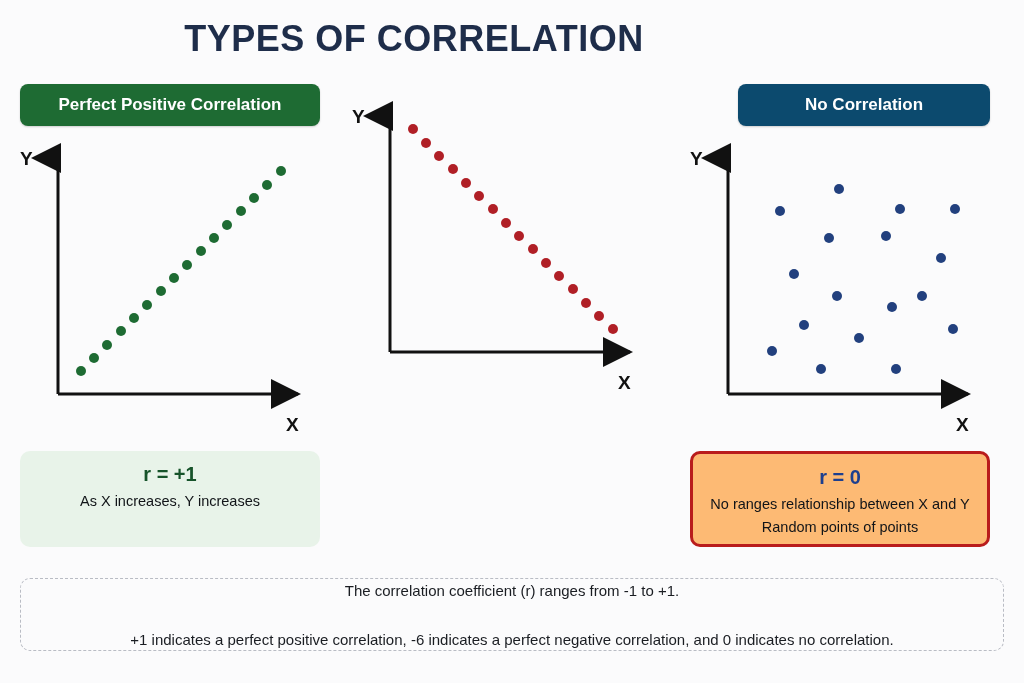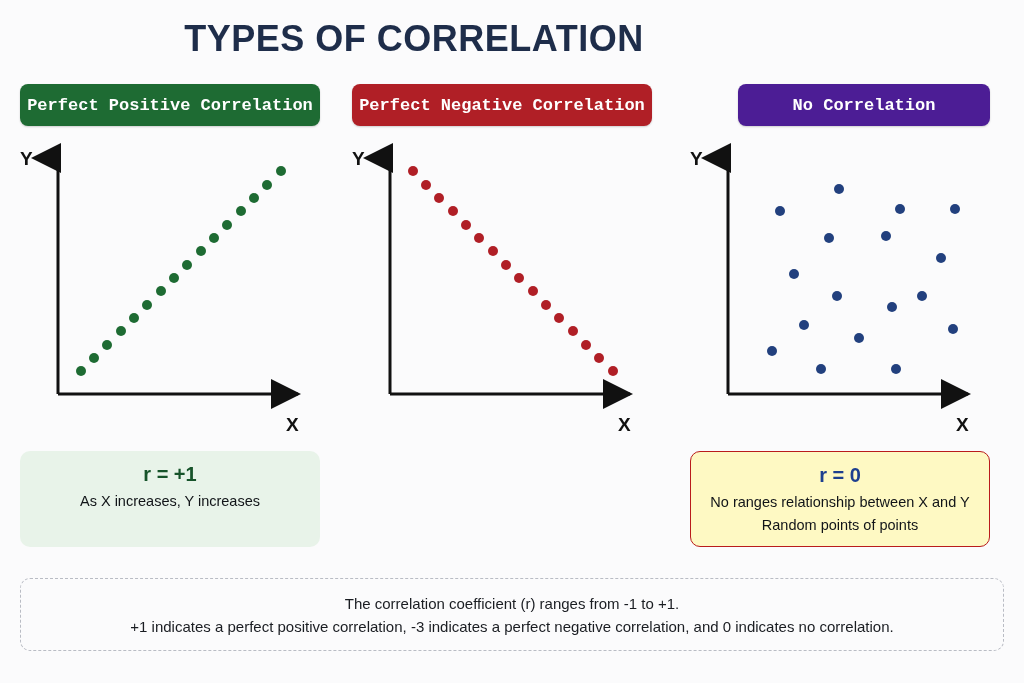--- a/index.html
+++ b/index.html
@@ -48,21 +48,20 @@
   .banner {
     height: 42px;
     border-radius: 8px;
     display: flex;
     align-items: center;
     justify-content: center;
     color: #ffffff;
     font-size: 17px;
     font-weight: bold;
     box-shadow: 0 1px 2px rgba(0,0,0,0.18);
-    font-family: Liberation Mono, monospace;
   }
 
   
   .plot {
     position: relative;
     margin-top: 16px;
     width: 300px;
     height: 305px;
   }
   .axis-label {
@@ -101,21 +100,21 @@
     margin-bottom: 6px;
   }
   .card .ln {
     font-size: 14.5px;
     color: #111418;
     margin-top: 7px;
   }
 
   .card-green { background: #e8f3e9; }
   .card-red   { background: #fbe6e6; }
-  .card-blue  { background: #fef9c3; border: 1px solid #b91c1c; }
+  .card-blue  { background: #fdba74; border: 3px solid #b91c1c; }
 
   
   .footer {
     position: absolute;
     left: 20px;
     top: 578px;
     width: 984px;
     height: 73px;
     box-sizing: border-box;
     border: 1px dashed #b9bcc4;
@@ -123,21 +122,21 @@
     background: #fbfbfc;
     display: flex;
     flex-direction: column;
     align-items: center;
     justify-content: center;
     text-align: center;
   }
   .footer .fl {
     font-size: 15px;
     color: #1a1d22;
-    margin: 3px 0;
+    margin: 16px 0;
   }
 </style>
 </head>
 <body>
 
 <div id="page">
 
   <div class="title">TYPES OF CORRELATION</div>
 
   <div class="col" id="col-0">
@@ -176,21 +175,20 @@
         <div class="dot" style="background: rgb(30, 107, 51); left: 255.56px; top: 24.44px;"></div>
       </div>
 
     <div class="card card-green">
       <div class="rval" id="rval-0" style="color: rgb(22, 83, 42);">r = +1</div>
       <div class="ln">As X increases, Y increases</div>
     </div>
   </div>
 
   <div class="col" id="col-1">
-    <div class="banner" id="banner-1" style="background: rgb(176, 31, 38);">Perfect Negative Correlation</div>
 
     <div class="plot" id="plot-1">
       <svg class="axis-svg" width="300" height="305">
         <defs>
           <marker id="arrU1" markerWidth="10" markerHeight="10" refX="5" refY="9" orient="auto">
             <polygon points="5,0 10,10 0,10" fill="#111111"></polygon>
           </marker>
           <marker id="arrR1" markerWidth="10" markerHeight="10" refX="9" refY="5" orient="auto">
             <polygon points="0,0 10,5 0,10" fill="#111111"></polygon>
           </marker>
@@ -214,21 +212,21 @@
         <div class="dot" style="background: rgb(176, 31, 38); left: 202.28px; top: 170.96px;"></div>
         <div class="dot" style="background: rgb(176, 31, 38); left: 215.6px; top: 184.28px;"></div>
         <div class="dot" style="background: rgb(176, 31, 38); left: 228.92px; top: 197.6px;"></div>
         <div class="dot" style="background: rgb(176, 31, 38); left: 242.24px; top: 210.92px;"></div>
         <div class="dot" style="background: rgb(176, 31, 38); left: 255.56px; top: 224.24px;"></div>
       </div>
 
   </div>
 
   <div class="col" id="col-2">
-    <div class="banner" id="banner-2" style="background: #4c1d95; margin-left: 48px;">No Correlation</div>
+    <div class="banner" id="banner-2" style="background: #0c4a6e; margin-left: 48px;">No Correlation</div>
 
     <div class="plot" id="plot-2">
       <svg class="axis-svg" width="300" height="305">
         <defs>
           <marker id="arrU2" markerWidth="10" markerHeight="10" refX="5" refY="9" orient="auto">
             <polygon points="5,0 10,10 0,10" fill="#111111"></polygon>
           </marker>
           <marker id="arrR2" markerWidth="10" markerHeight="10" refX="9" refY="5" orient="auto">
             <polygon points="0,0 10,5 0,10" fill="#111111"></polygon>
           </marker>
@@ -259,16 +257,16 @@
 
     <div class="card card-blue">
       <div class="rval" id="rval-2" style="color: rgb(29, 63, 143);">r = 0</div>
       <div class="ln">No ranges relationship between X and Y</div>
       <div class="ln">Random points of points</div>
     </div>
   </div>
 
   <div class="footer">
     <div class="fl">The correlation coefficient (r) ranges from -1 to +1.</div>
-    <div class="fl">+1 indicates a perfect positive correlation, -3 indicates a perfect negative correlation, and 0 indicates no correlation.</div>
+    <div class="fl">+1 indicates a perfect positive correlation, -6 indicates a perfect negative correlation, and 0 indicates no correlation.</div>
   </div>
 
 </div>
 
 </body></html>

